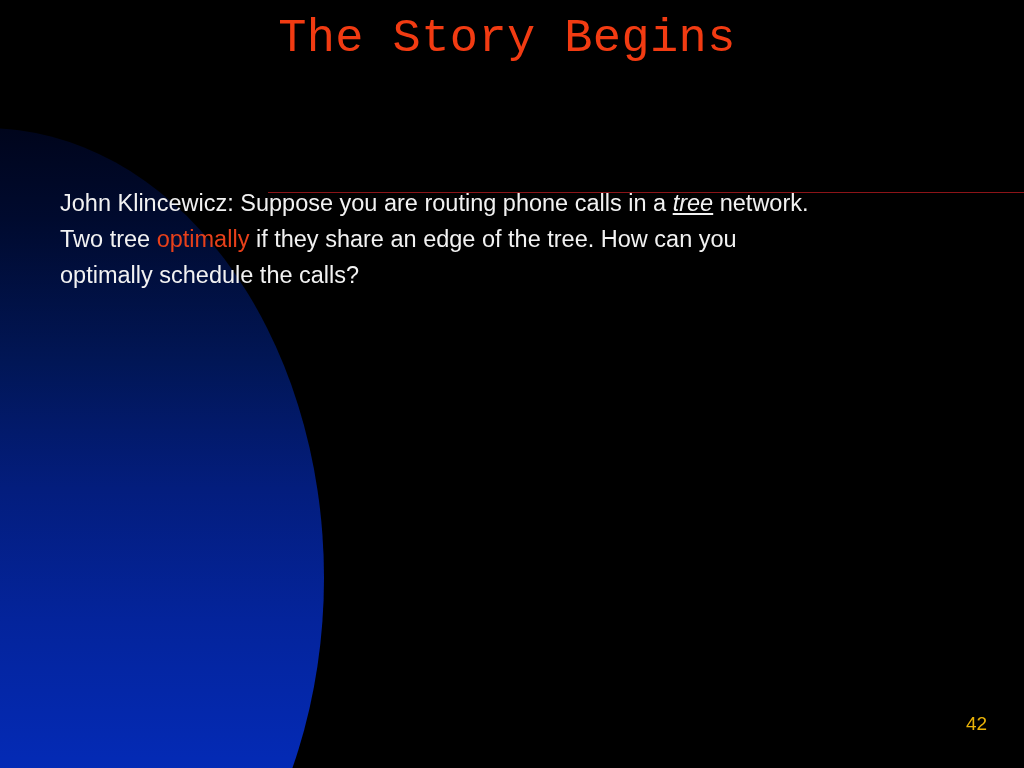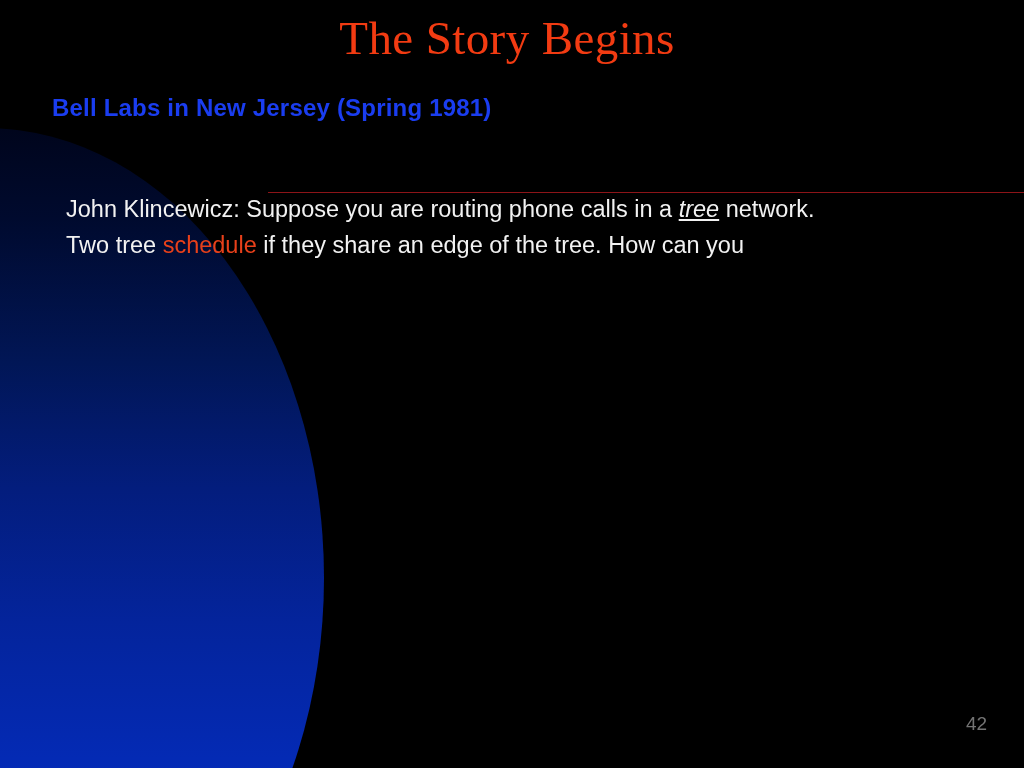--- a/index.html
+++ b/index.html
@@ -36,21 +36,21 @@
     pointer-events: none;
   }
 
   
   #title {
     position: absolute;
     left: 0;
     top: 14px;
     width: 1014px;
     text-align: center;
-    font-family: Liberation Serif, serif;
+    font-family: Liberation Mono, monospace;
     font-size: 47px;
     line-height: 1.05;
     color: #f23b12;
     letter-spacing: 0.4px;
     white-space: nowrap;
   }
 
   
   #subtitle {
     position: absolute;
@@ -99,37 +99,36 @@
     top: 713px;
     font-size: 19px;
     color: #ffffff;
     white-space: nowrap;
   }
   #footer-page {
     position: absolute;
     left: 966px;
     top: 713px;
     font-size: 19px;
-    color: #737373;
+    color: #eab308;
     white-space: nowrap;
   }
 </style>
 </head>
 <body>
 
 <div id="slide">
 
   <div id="blue-ellipse"></div>
 
   <div id="title">The Story Begins</div>
 
-  <div id="subtitle">Bell Labs in New Jersey (Spring 1981)</div>
 
   <div id="body-text">
-    <p style="margin:14px;"><span>John Klincewicz:  Suppose you are routing phone calls in a </span><span class="term">tree</span><span> network.</span><br><span>Two tree </span><span class="em-red">schedule</span><span> if they share an edge of the tree. How can you</span><br></p>
+    <p style="margin:8px;"><span>John Klincewicz:  Suppose you are routing phone calls in a </span><span class="term">tree</span><span> network.</span><br><span>Two tree </span><span class="em-red">optimally</span><span> if they share an edge of the tree. How can you</span><br><span>optimally schedule the calls?</span></p>
   </div>
 
   <div id="red-rule"></div>
 
 
   <div id="footer-page">42</div>
 
 </div>
 
 </body></html>

